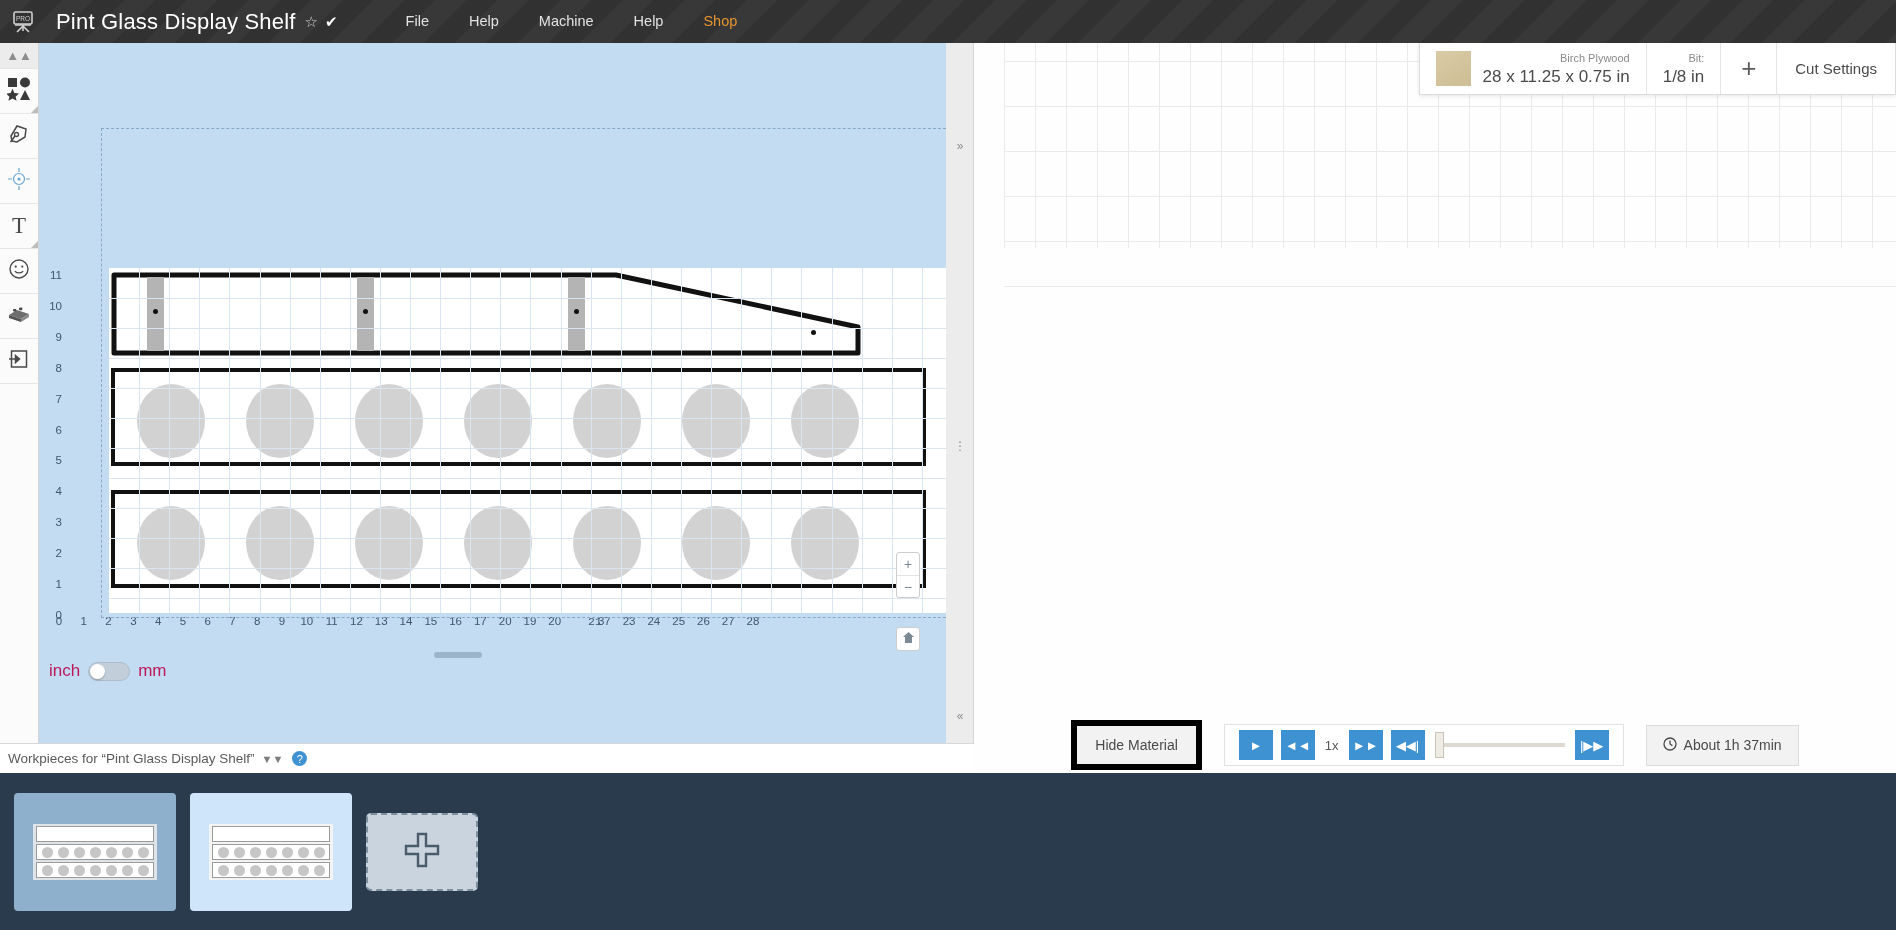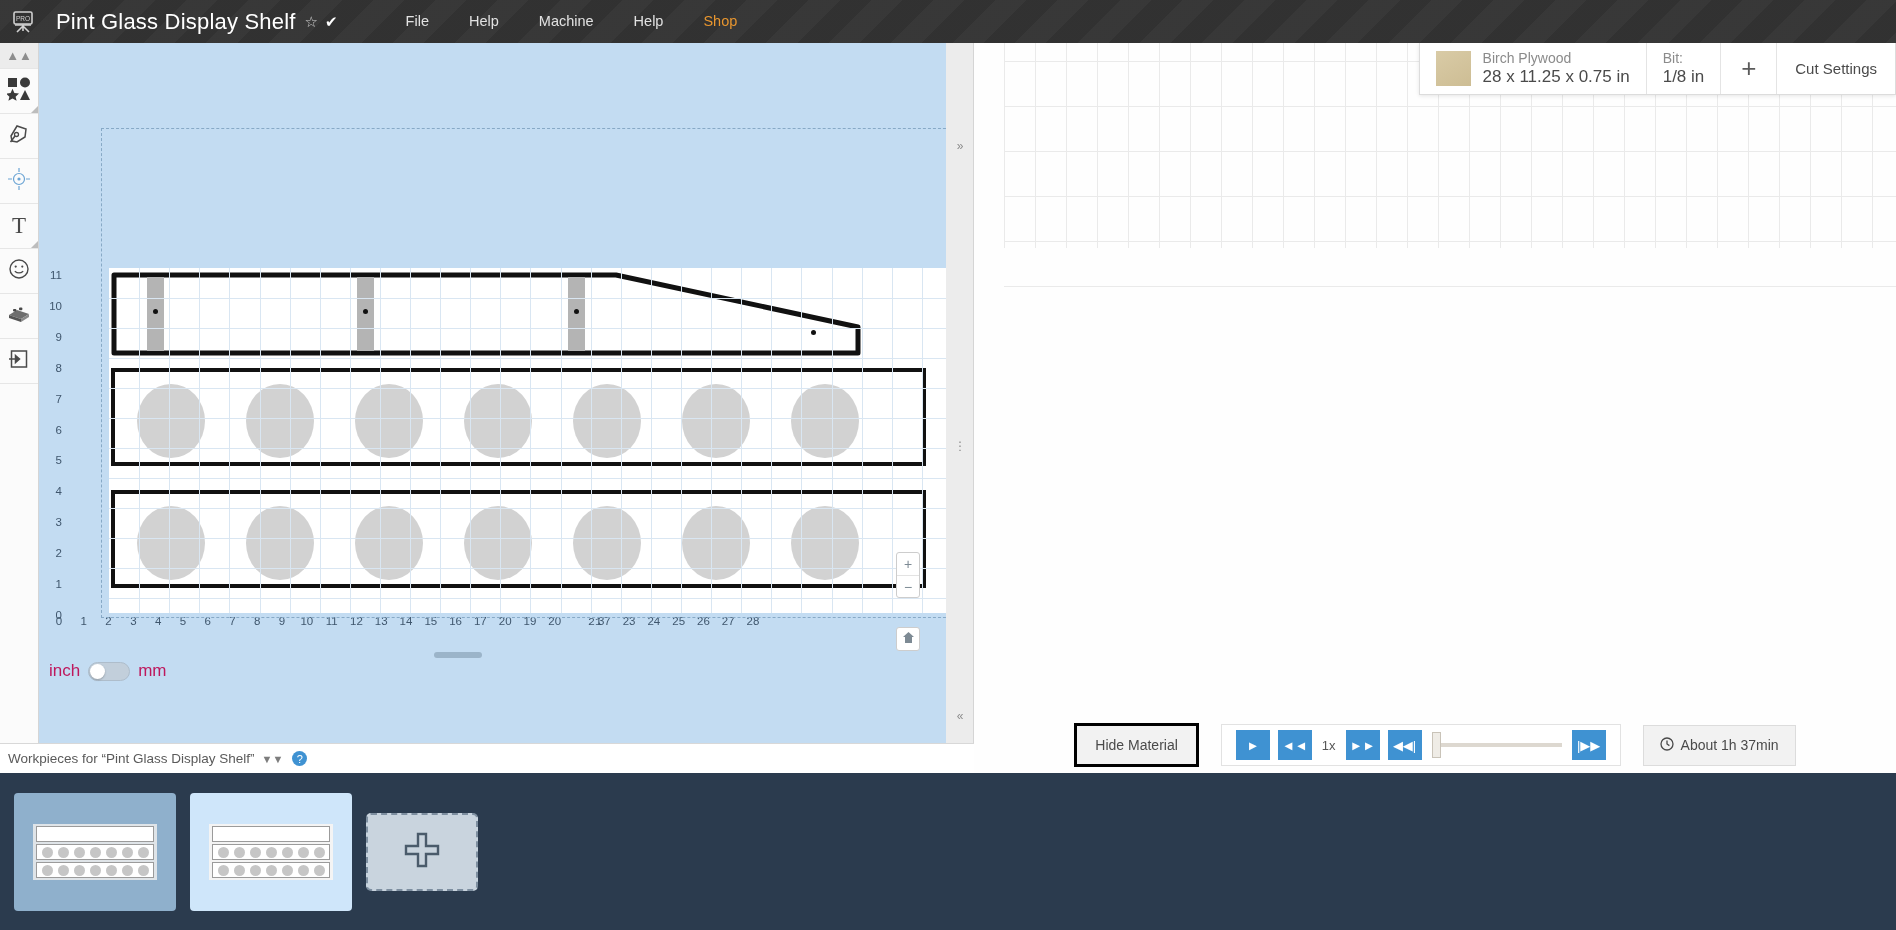--- a/index.html
+++ b/index.html
@@ -81,30 +81,30 @@
      background:#fefefe; overflow:hidden; }
   .pv-grid-v { position:absolute; top:0; height:205px; width:1px; background:#eaeaea; }
   .pv-grid-h { position:absolute; left:1000px; right:0; height:1px; background:#eaeaea; }
 
   
   #matbar { position:absolute; right:0; top:43px; height:52px; display:flex;
      align-items:stretch; background:#fff; border:1px solid #dcdcdc; border-top:none;
      box-shadow:0 1px 4px rgba(0,0,0,.10); z-index:35; }
   .mat-cell { display:flex; align-items:center; padding:0 16px; border-right:1px solid #e4e4e4; }
   .mat-swatch { width:35px; height:35px; background:linear-gradient(150deg,#d9cba6,#cdbd94); margin-right:12px; }
-  .mat-l1 { font-size:14px; color:#8b8b8b; line-height:15px; text-align:left; }
+  .mat-l1 { font-size:11px; color:#8b8b8b; line-height:15px; text-align:right; }
   .mat-l2 { font-size:17px; color:#4a4a4a; line-height:21px; text-align:center; }
   #mat-plus { width:56px; justify-content:center; font-size:26px; color:#5b5b5b; cursor:pointer; }
   #cut-settings { padding:0 18px; display:flex; align-items:center; font-size:15px;
      color:#4a4a4a; cursor:pointer; border-right:none; }
 
   
   #simbar { position:absolute; left:974px; bottom:157px; right:0; height:56px;
      display:flex; align-items:center; justify-content:center; z-index:36; }
-  #hide-mat { background:#f2f2f2; border:3px solid #000000; font-size:14px; color:#4a4a4a;
+  #hide-mat { background:#f2f2f2; border:6px solid #000000; font-size:14px; color:#4a4a4a;
      padding:11px 18px; cursor:pointer; }
   #playgroup { display:flex; align-items:center; background:#fff; border:1px solid #e2e2e2;
      margin-left:22px; padding:5px 10px; }
   .pbtn { width:34px; height:30px; background:#3f92d2; color:#fff; display:flex;
      align-items:center; justify-content:center; margin:0 4px; cursor:pointer; font-size:13px; }
   #speed { font-size:13px; color:#575757; margin:0 6px; }
   #slider { width:130px; height:4px; background:#ddd8d0; margin:0 6px; position:relative; }
   #slider-knob { position:absolute; left:0; top:-11px; width:9px; height:26px;
      background:#efece6; border:1px solid #c9c3b8; cursor:pointer; }
   #eta { background:#f2f2f2; border:1px solid #dcdcdc; font-size:14px; color:#4a4a4a;

